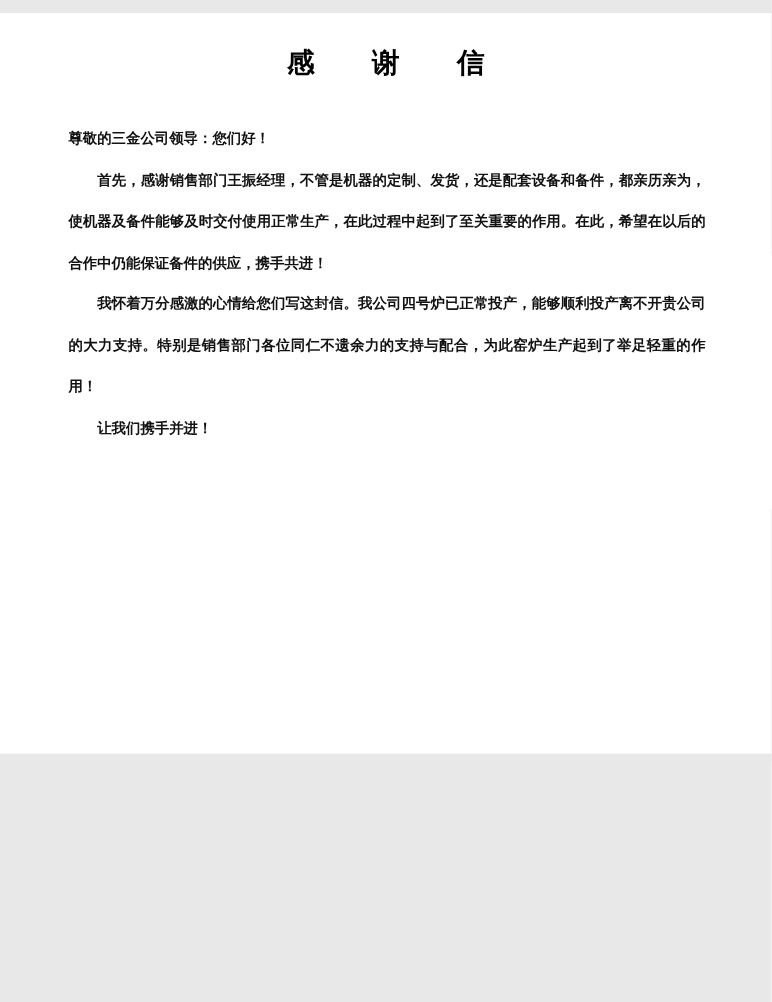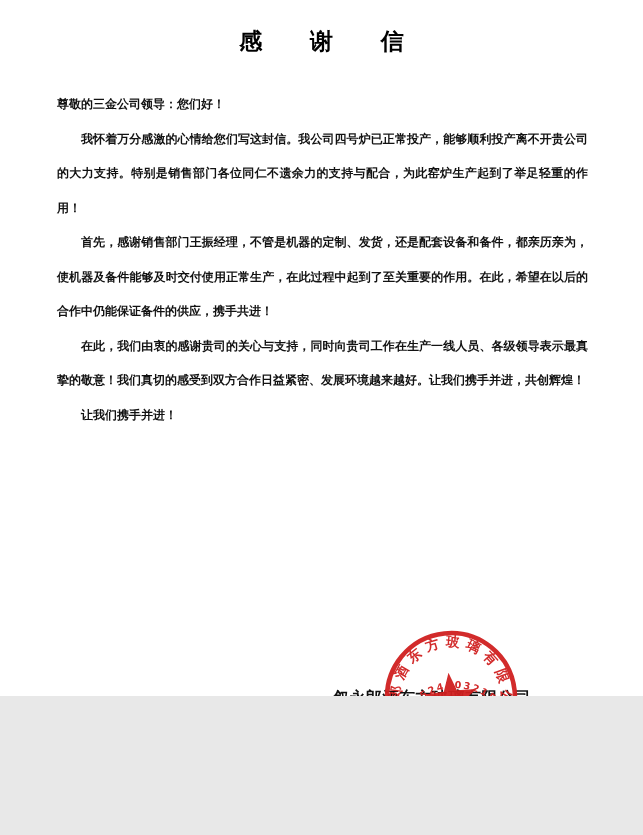--- a/index.html
+++ b/index.html
@@ -1,19 +1,19 @@
 <!DOCTYPE html>
 <html><head>
 <meta charset="utf-8">
 <style>
   html,body{margin:0;padding:0;background:#e8e8e8;}
   .page{
     position:relative;
-    width:643px;height:696px;
-    margin:0 auto;
+    width:643px;height:617px;
+    margin:11px auto;
     background:#ffffff;
     font-family:"Liberation Serif","DejaVu Serif",serif;
     color:#121212;
     overflow:hidden;
   }
   .title{
     position:absolute;
     top:26px;left:0;right:0;
     text-align:center;
     font-size:23px;
@@ -69,23 +69,22 @@
 </style>
 </head>
 <body>
 
 <div class="page">
 
   <div class="title">感 谢 信</div>
 
   <div class="body-text">
     <p class="salutation">尊敬的三金公司领导：您们好！</p>
+    <p class="para">首先，感谢销售部门王振经理，不管是机器的定制、发货，还是配套设备和备件，都亲历亲为，使机器及备件能够及时交付使用正常生产，在此过程中起到了至关重要的作用。在此，希望在以后的合作中仍能保证备件的供应，携手共进！</p>
     <p class="para">我怀着万分感激的心情给您们写这封信。我公司四号炉已正常投产，能够顺利投产离不开贵公司的大力支持。特别是销售部门各位同仁不遗余力的支持与配合，为此窑炉生产起到了举足轻重的作用！</p>
-    <p class="para">首先，感谢销售部门王振经理，不管是机器的定制、发货，还是配套设备和备件，都亲历亲为，使机器及备件能够及时交付使用正常生产，在此过程中起到了至关重要的作用。在此，希望在以后的合作中仍能保证备件的供应，携手共进！</p>
-    <p class="para">在此，我们由衷的感谢贵司的关心与支持，同时向贵司工作在生产一线人员、各级领导表示最真挚的敬意！我们真切的感受到双方合作日益紧密、发展环境越来越好。让我们携手并进，共创辉煌！</p>
     <p class="para">让我们携手并进！</p>
   </div>
 
   <div class="signature">
     <div class="company">叙永郎酒东方玻璃有限公司</div>
     <div class="date">2023 年 4 月 7 日</div>
   </div>
 
   <div class="stamp">
     <svg viewBox="0 0 140 140" xmlns="http://www.w3.org/2000/svg">

